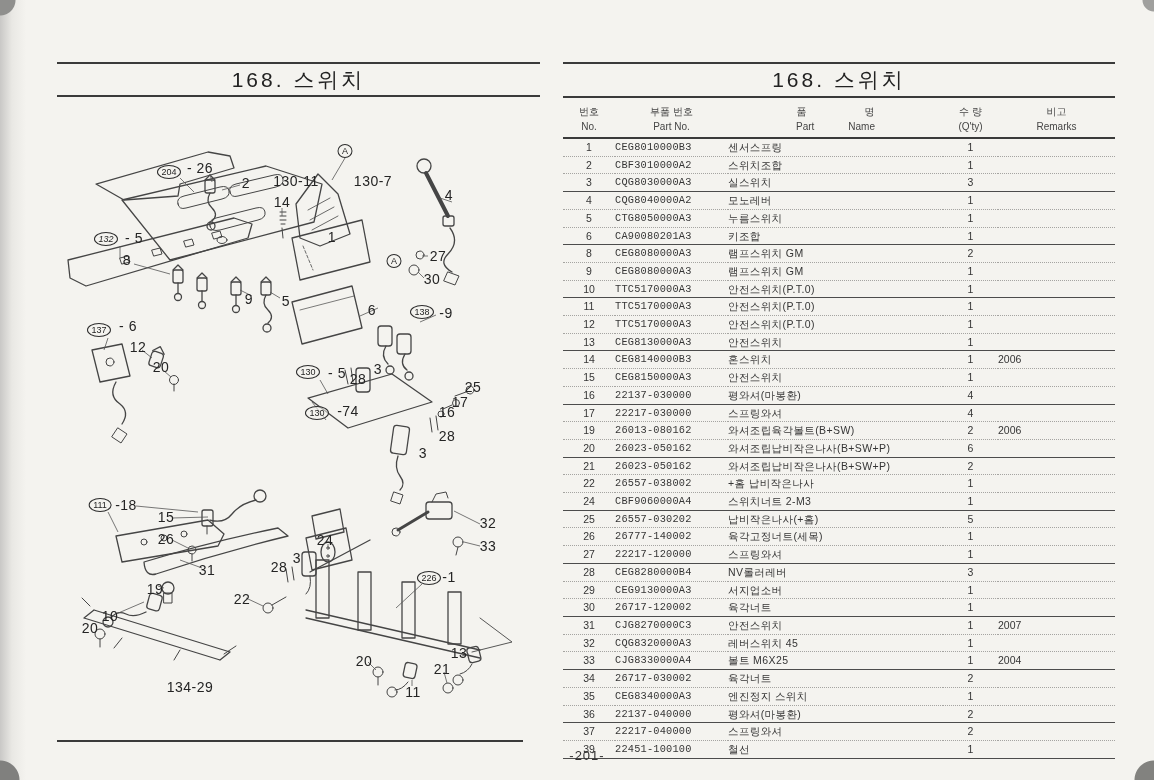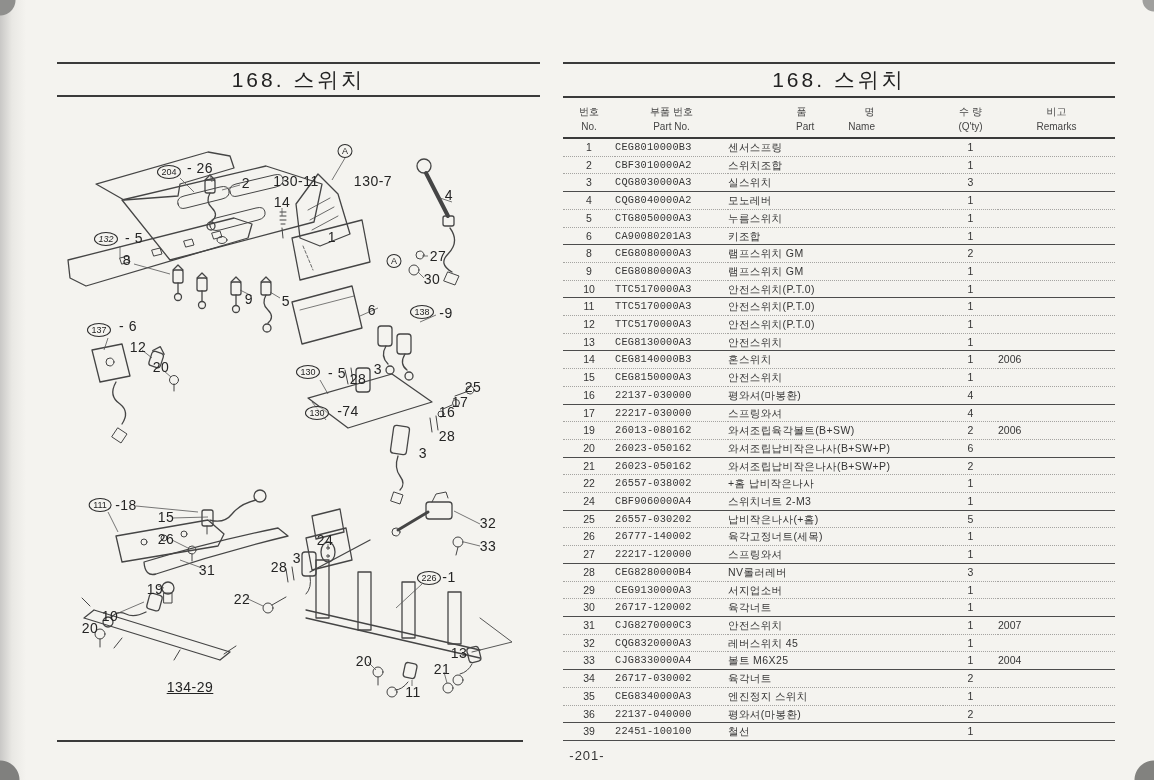--- a/index.html
+++ b/index.html
@@ -339,21 +339,21 @@
           <span class="callout" style="left: 387px; top: 296px;">28</span>
           <span class="callout" style="left: 363px; top: 313px;">3</span>
           <span class="callout circled" style="left: 40px; top: 365px;">111</span>
           <span class="callout" style="left: 66px; top: 365px;">-18</span>
           <span class="callout" style="left: 106px; top: 377px;">15</span>
           <span class="callout" style="left: 106px; top: 399px;">26</span>
           <span class="callout" style="left: 147px; top: 430px;">31</span>
           <span class="callout" style="left: 95px; top: 449px;">19</span>
           <span class="callout" style="left: 50px; top: 476px;">10</span>
           <span class="callout" style="left: 30px; top: 488px;">20</span>
-          <span class="callout" style="left: 130px; top: 547px; text-decoration: underline;">134-29</span>
+          <span class="callout" style="left: 130px; top: 547px;">134-29</span>
           <span class="callout" style="left: 182px; top: 459px;">22</span>
           <span class="callout" style="left: 219px; top: 427px;">28</span>
           <span class="callout" style="left: 237px; top: 418px;">3</span>
           <span class="callout" style="left: 265px; top: 400px;">24</span>
           <span class="callout" style="left: 428px; top: 383px;">32</span>
           <span class="callout" style="left: 428px; top: 406px;">33</span>
           <span class="callout circled" style="left: 369px; top: 438px;">226</span>
           <span class="callout" style="left: 389px; top: 437px;">-1</span>
           <span class="callout" style="left: 304px; top: 521px;">20</span>
           <span class="callout" style="left: 353px; top: 552px;">11</span>
@@ -630,20 +630,27 @@
             <td class="qty">1</td>
             <td class="remarks"></td>
           </tr>
           <tr class="group-end">
             <td class="no">36</td>
             <td class="part">22137-040000</td>
             <td class="name">평와셔(마봉환)</td>
             <td class="qty">2</td>
             <td class="remarks"></td>
           </tr>
+          <tr>
+            <td class="no">37</td>
+            <td class="part">22217-040000</td>
+            <td class="name">스프링와셔</td>
+            <td class="qty">2</td>
+            <td class="remarks"></td>
+          </tr>
           <tr class="group-end">
             <td class="no">39</td>
             <td class="part">22451-100100</td>
             <td class="name">철선</td>
             <td class="qty">1</td>
             <td class="remarks"></td>
           </tr>
         </tbody>
     </table>
 

